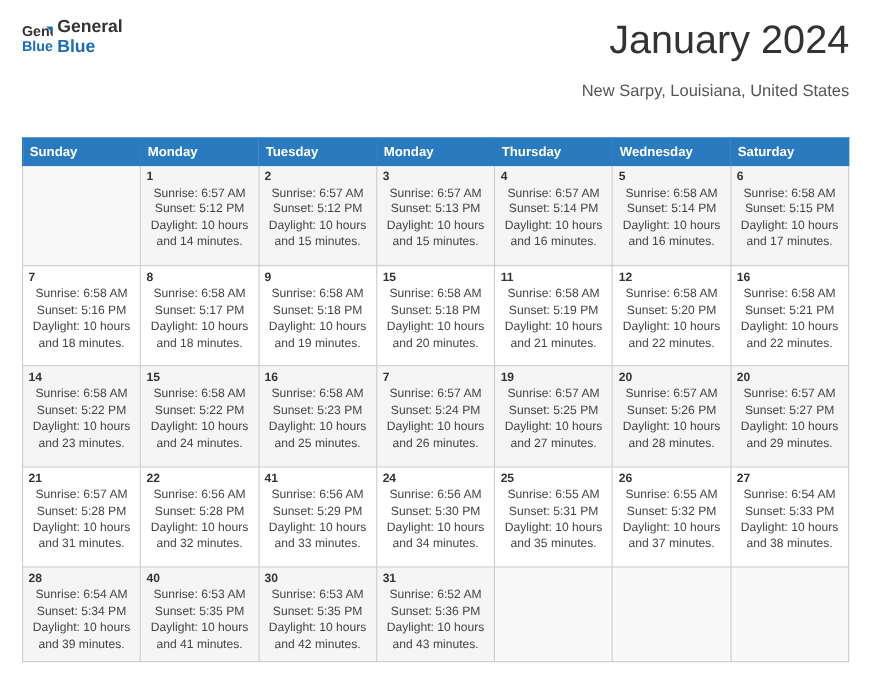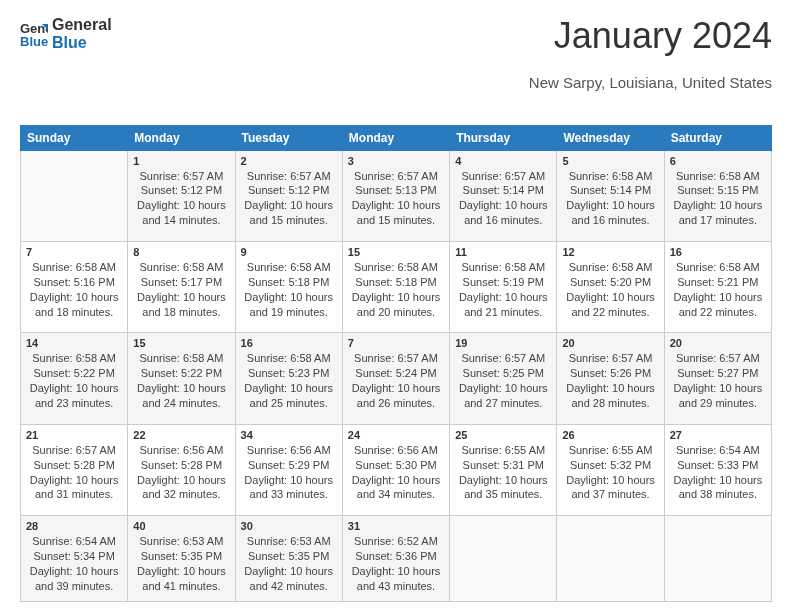--- a/index.html
+++ b/index.html
@@ -288,21 +288,21 @@
 and 31 minutes.</div>
           </td>
           <td>
             <span class="day-num">22</span>
             <div class="day-info" style="white-space: pre-line;">Sunrise: 6:56 AM
 Sunset: 5:28 PM
 Daylight: 10 hours
 and 32 minutes.</div>
           </td>
           <td>
-            <span class="day-num">34</span>
+            <span class="day-num">41</span>
             <div class="day-info" style="white-space: pre-line;">Sunrise: 6:56 AM
 Sunset: 5:29 PM
 Daylight: 10 hours
 and 33 minutes.</div>
           </td>
           <td>
             <span class="day-num">24</span>
             <div class="day-info" style="white-space: pre-line;">Sunrise: 6:56 AM
 Sunset: 5:30 PM
 Daylight: 10 hours

